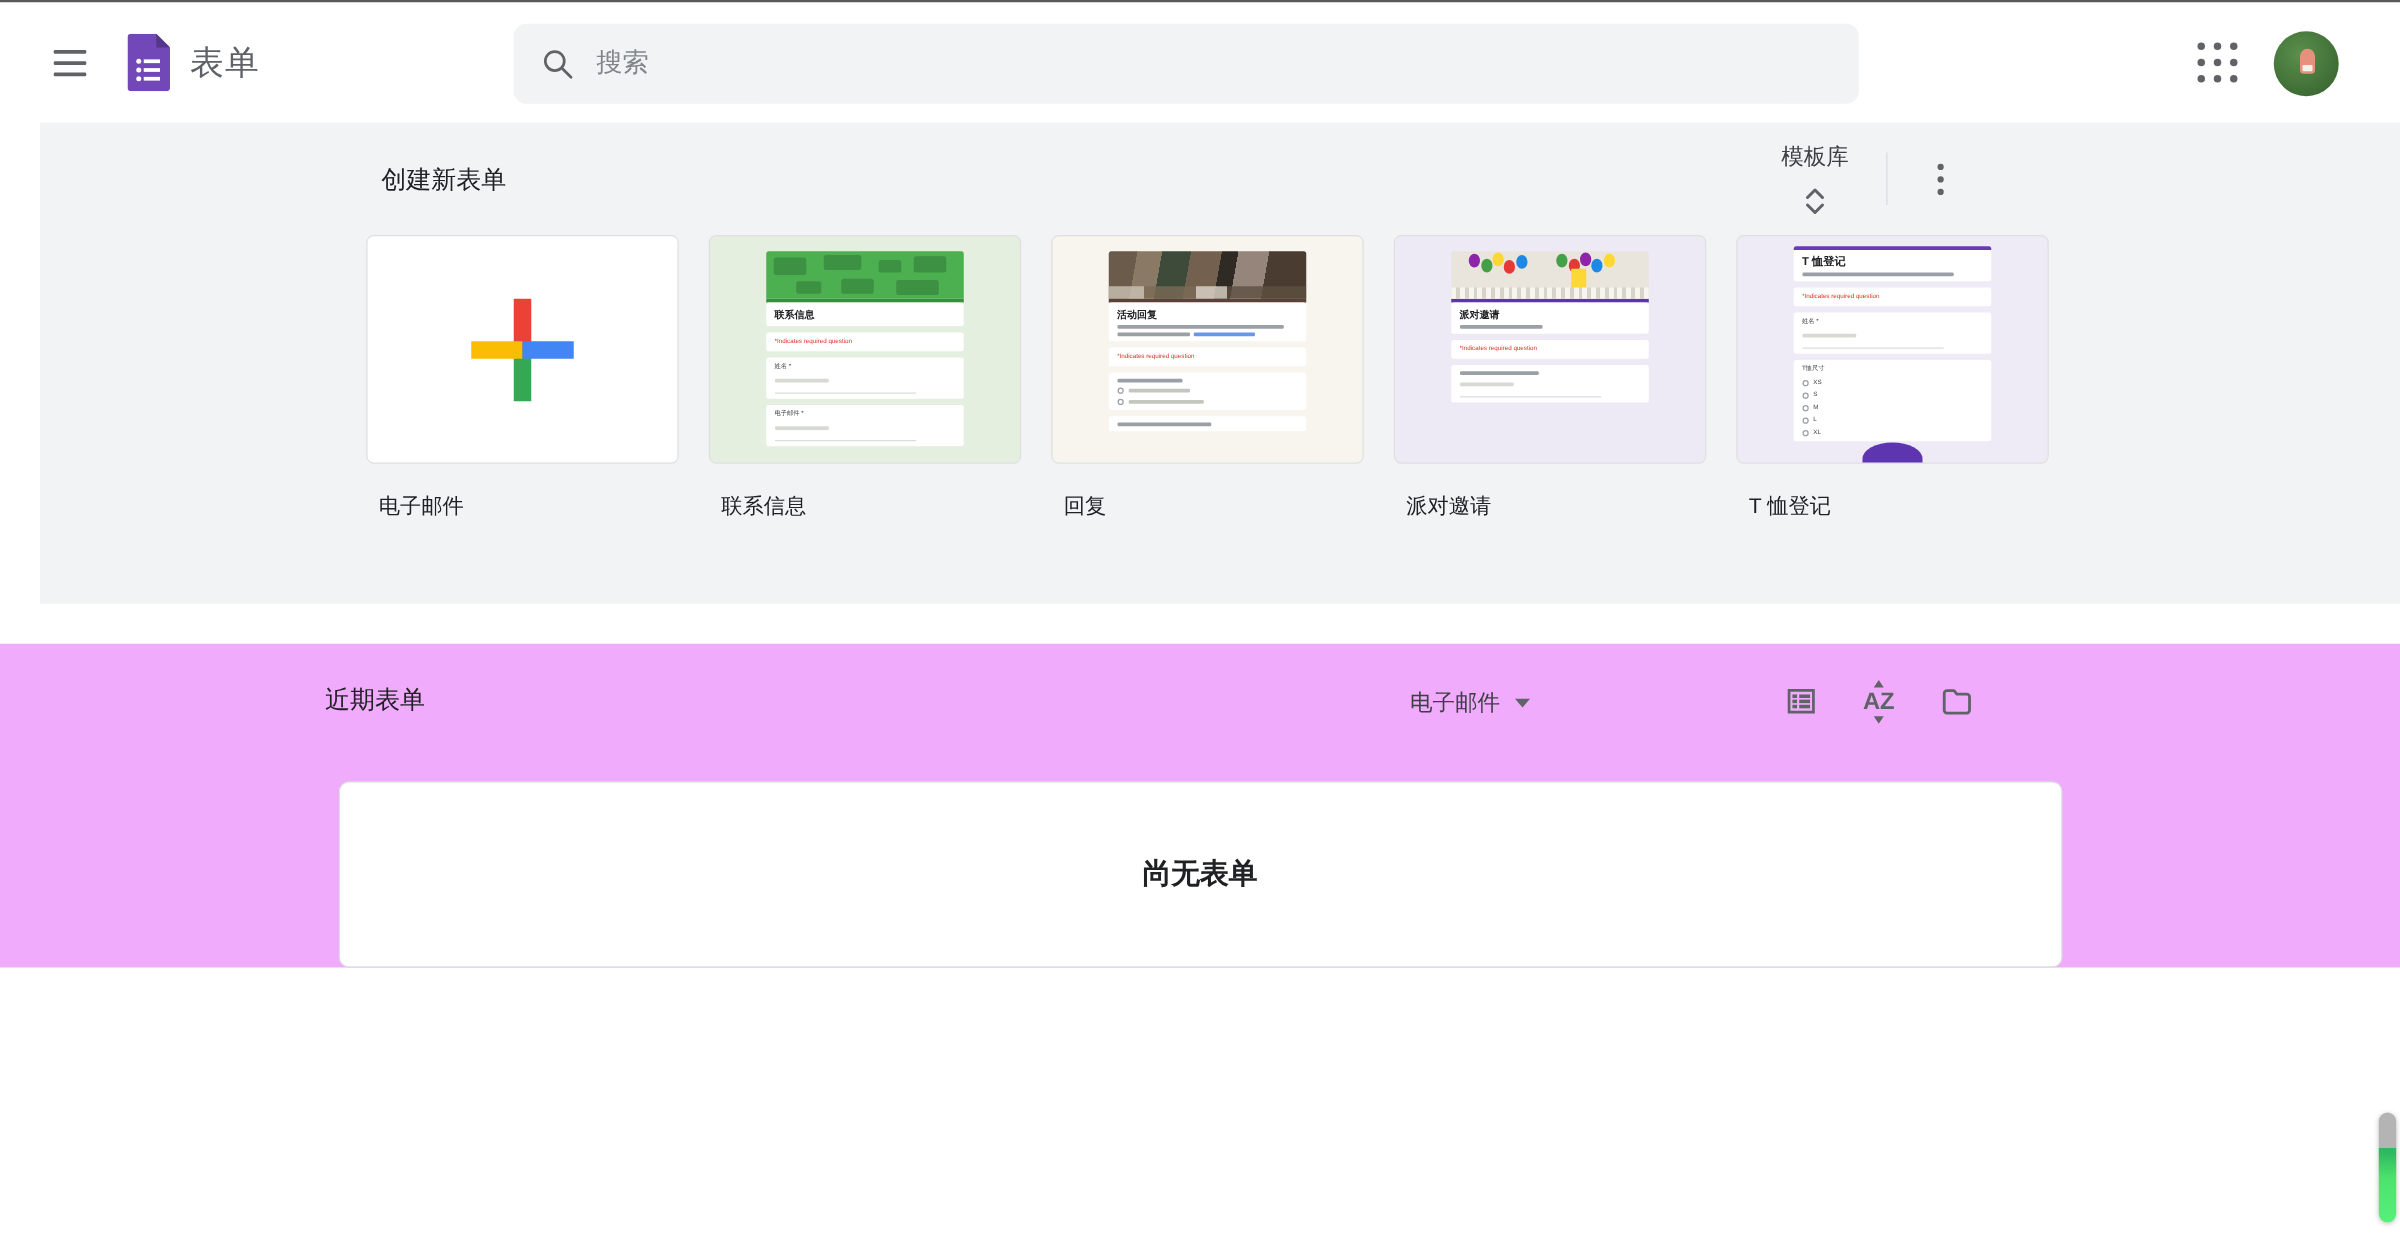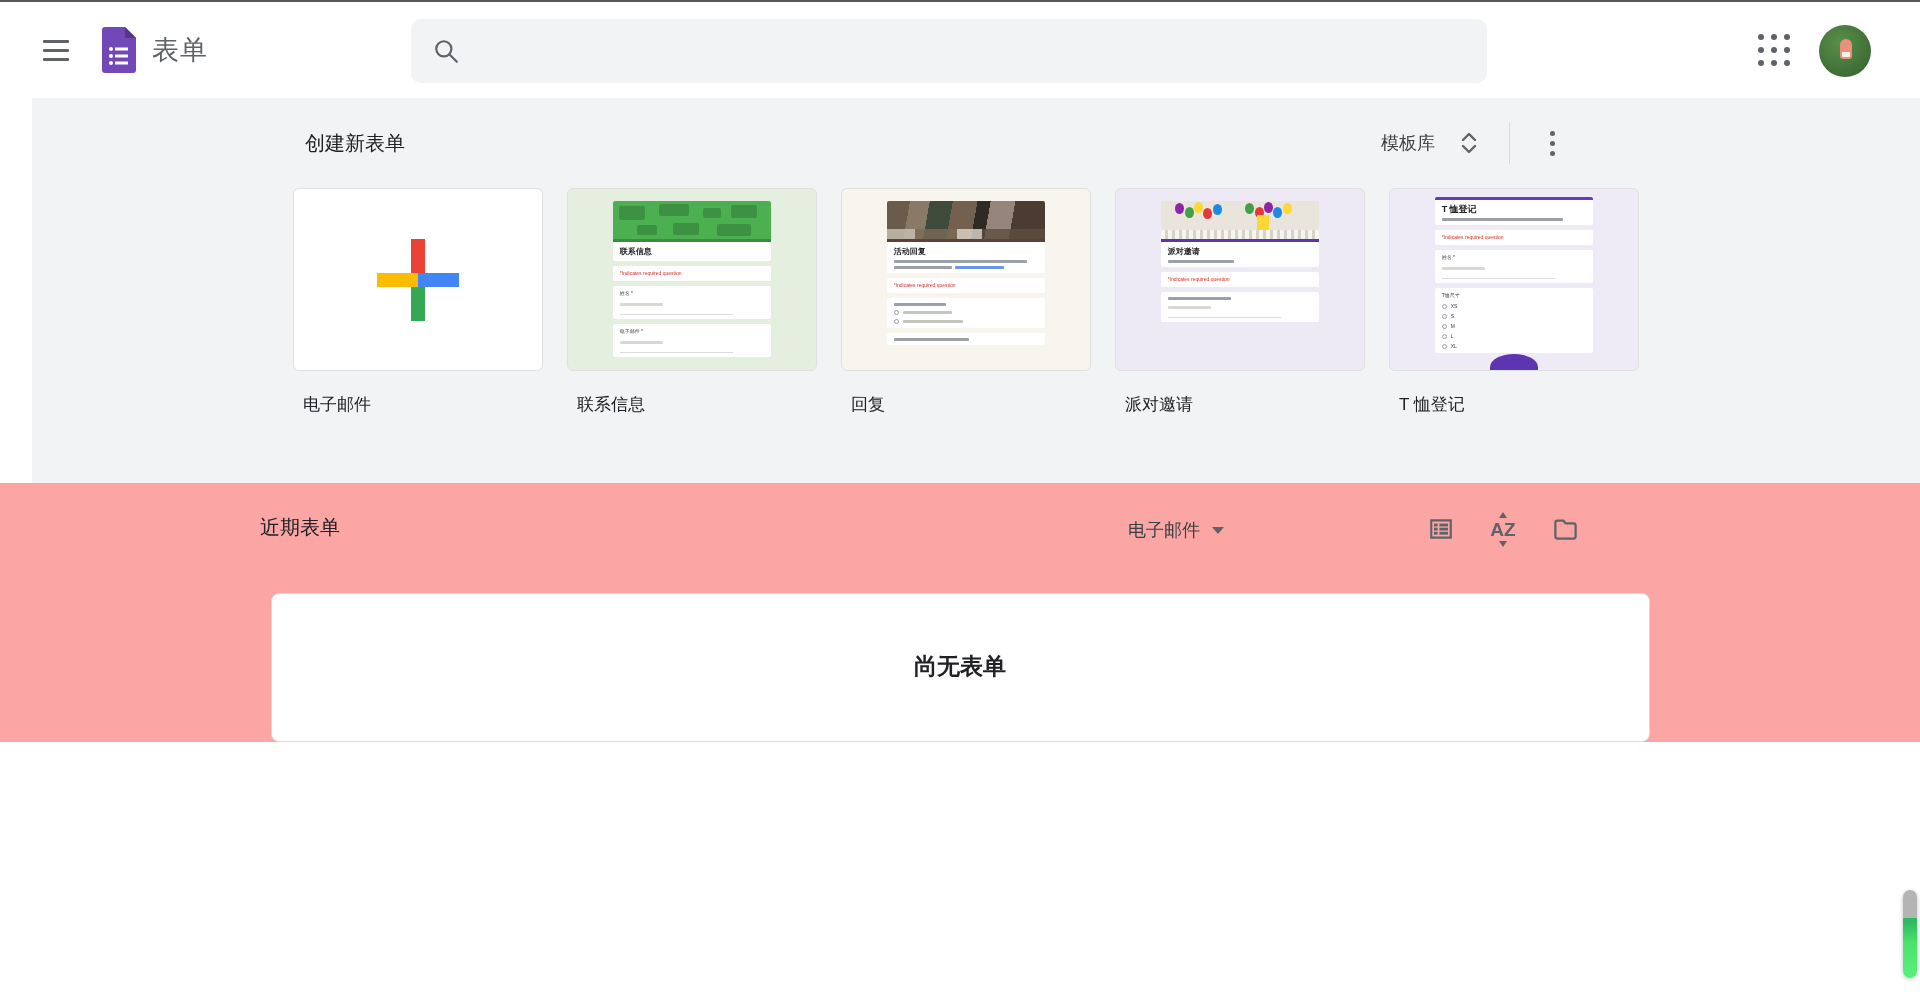--- a/index.html
+++ b/index.html
@@ -32,22 +32,22 @@
     background:radial-gradient(circle at 40% 35%,#5a8f4c,#3f6d35 70%,#33592b);overflow:hidden;}
   .avatar .figure{position:absolute;left:21px;top:14px;width:12px;height:20px;background:#e8907e;
     border-radius:6px 6px 3px 3px;}
   .avatar .figure:after{content:"";position:absolute;left:2px;bottom:2px;width:8px;height:5px;background:#f5f2ea;border-radius:1px;}
 
   
   .tpl-section{background:var(--gray-bg);height:385px;padding-top:0;margin-left:32px;}
   .tpl-head{height:90px;display:flex;align-items:center;padding-left:273px;padding-right:346px;}
   .tpl-title{font-size:20px;color:var(--ink);}
   .tpl-actions{margin-left:auto;display:flex;align-items:center;}
-  .gallery-btn{display:flex;align-items:center;gap:24px;background:transparent;border:none;cursor:pointer;
-    font-size:18px;color:var(--ink2);font-family:inherit;padding:8px 10px;border-radius:6px;}
+  .gallery-btn{display:flex;align-items:center;gap:12px;background:transparent;border:none;cursor:pointer;
+    font-size:18px;color:var(--ink2);font-family:inherit;padding:8px 10px;border-radius:6px;flex-direction:column;}
   .v-divider{width:1px;height:42px;background:var(--line);margin:0 20px;}
   .kebab-btn{width:44px;height:44px;border:none;background:transparent;border-radius:50%;cursor:pointer;
     display:flex;flex-direction:column;align-items:center;justify-content:center;gap:5px;}
   .kebab-btn i{width:5px;height:5px;border-radius:50%;background:var(--ink3);}
 
   .cards-row{display:flex;gap:24px;padding-left:261px;margin-top:0;}
   .tcard{width:250px;height:183px;border-radius:6px;border:1px solid #e0e0e0;position:relative;overflow:hidden;
     cursor:pointer;background:#fff;}
   .labels-row{display:flex;gap:24px;padding-left:261px;margin-top:22px;}
   .labels-row .tlabel{width:250px;padding-left:10px;font-size:17px;color:var(--ink);}
@@ -89,21 +89,21 @@
   .banner-party{background:#e9e5dd;}
   .banner-party .fence{position:absolute;left:0;bottom:0;width:100%;height:9px;
     background:repeating-linear-gradient(90deg,#f7f5f0 0 4px,#d8d3c8 4px 7px);}
   .balloon{position:absolute;width:9px;height:11px;border-radius:50%;}
   .card-tshirt{background:#eeebf7;}
   .col-tshirt{top:8px;}
   .tee{position:absolute;left:50%;bottom:-10px;transform:translateX(-50%);width:48px;height:26px;
     background:#5e35b1;border-radius:50% 50% 4px 4px;}
 
   
-  .recent{position:relative;background:#fca5a5;padding-top:21px;}
+  .recent{position:relative;background:#f0abfc;padding-top:21px;margin-top:32px;}
   .recent-head{position:relative;height:52px;}
   .recent-title{position:absolute;left:260px;top:10px;font-size:20px;font-weight:500;color:var(--ink);}
   .owner-filter{position:absolute;left:1122px;top:6px;display:flex;align-items:center;gap:12px;border:none;
     background:transparent;font-size:18px;color:var(--ink2);font-family:inherit;cursor:pointer;padding:8px 6px;border-radius:4px;}
   .caret-down{width:0;height:0;border-left:6px solid transparent;border-right:6px solid transparent;
     border-top:7px solid #5f6368;}
   .recent-tools{position:absolute;right:332px;top:2px;display:flex;align-items:center;gap:16px;}
   .tool-btn{width:46px;height:46px;border:none;background:transparent;border-radius:50%;cursor:pointer;
     display:flex;align-items:center;justify-content:center;color:var(--ink3);}
   .az{position:relative;font-size:19px;font-weight:bold;color:var(--ink3);letter-spacing:0px;line-height:1;}
@@ -145,20 +145,21 @@
           <rect x="13" y="34.5" width="13" height="3" fill="#fff"></rect>
       </svg>
     </div>
     <div class="app-title">表单</div>
 
     <div class="searchbox">
       <svg width="26" height="26" viewBox="0 0 24 24">
         <circle cx="10" cy="10" r="7" fill="none" stroke="#5f6368" stroke-width="2"></circle>
         <line x1="15.5" y1="15.5" x2="22" y2="22" stroke="#5f6368" stroke-width="2" stroke-linecap="round"></line>
       </svg>
+      <input type="text" placeholder="搜索" style="">
     </div>
 
     <button class="apps-btn">
       <i></i>
         <i></i>
         <i></i>
         <i></i>
         <i></i>
         <i></i>
         <i></i>

